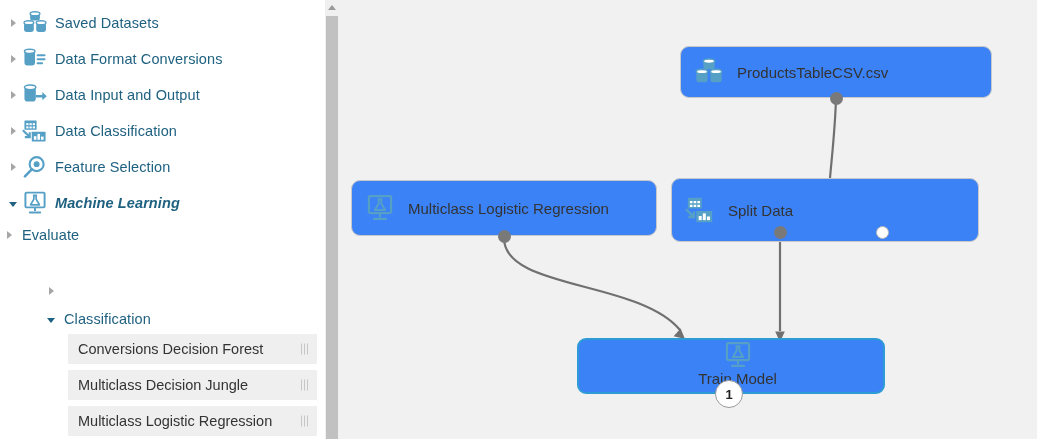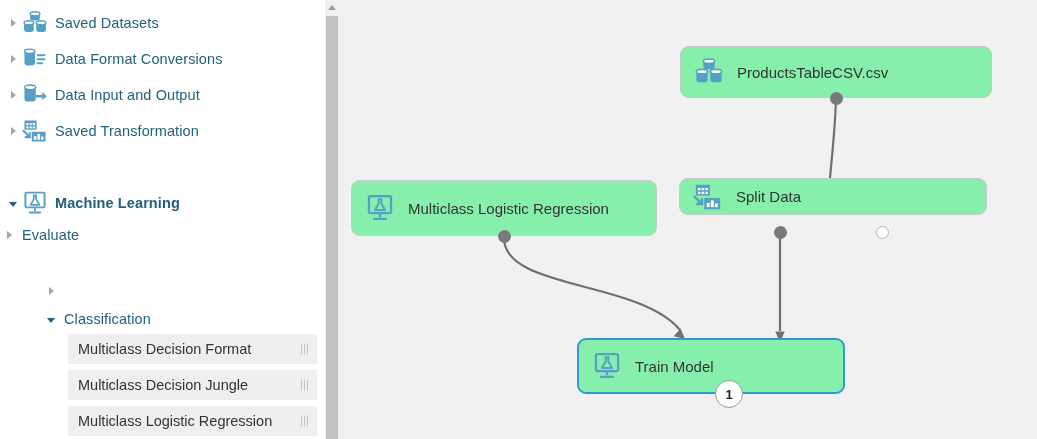--- a/index.html
+++ b/index.html
@@ -32,21 +32,21 @@
   
   #scroll{position:absolute;left:325px;top:0;width:14px;height:439px;background:#f0f0f0;}
   #scroll .arrow-up{position:absolute;left:0;top:0;width:14px;height:15px;display:flex;align-items:center;justify-content:center;}
   #scroll .arrow-up i{width:0;height:0;border-bottom:5px solid #9a9a9a;border-left:4px solid transparent;border-right:4px solid transparent;display:block;}
   #thumb{position:absolute;left:1px;top:16px;width:12px;height:423px;background:#c1c1c1;}
 
   
   #canvas{position:absolute;left:339px;top:0;width:698px;height:439px;background:#f1f1f1;}
   #canvas-edge{position:absolute;left:339px;top:0;width:1px;height:439px;background:#e2e2e2;}
 
-  .module{position:absolute;background:#86efac;border:1px solid #c8c8c8;border-radius:9px;
+  .module{position:absolute;background:#3b82f6;border:1px solid #c8c8c8;border-radius:9px;
           box-sizing:border-box;display:flex;align-items:center;}
   .module.selected{border:2px solid #2e9bd6;}
   .module .micon{width:30px;height:30px;flex:0 0 30px;margin-left:13px;position:relative;}
   .module .mtitle{font-size:15px;color:#333;margin-left:13px;white-space:nowrap;}
 
   .port{position:absolute;width:13px;height:13px;border-radius:50%;box-sizing:border-box;}
   .port.filled{background:#797979;}
   .port.hollow{background:#ffffff;border:1.6px solid #b4b4b4;}
 
   .badge{position:absolute;width:28px;height:28px;border-radius:50%;background:#ffffff;
@@ -133,23 +133,38 @@
               <path d="M2 16 L9.5 23.5 M9.5 23.5 L9.5 18.8 M9.5 23.5 L4.8 23.5" stroke="#56a0c6" stroke-width="2.6" fill="none" stroke-linecap="square"></path>
               <rect x="12" y="17" width="17" height="12" rx="0.6"></rect>
               <g fill="#ffffff">
                 <rect x="14.6" y="22.4" width="3.2" height="4.4"></rect>
                 <rect x="19" y="19.6" width="3.2" height="7.2"></rect>
                 <rect x="23.4" y="22.9" width="3.2" height="3.9"></rect>
               </g>
             </g>
           </svg>
         </span>
-        <span class="lbl">Saved Transformation</span>
-      </div>
-      <div class="tree-row" style="top: 188px; padding-left: 4px;">
+        <span class="lbl">Data Classification</span>
+      </div>
+      <div class="tree-row" style="top: 152px; padding-left: 4px;">
+        <span class="twisty">
+          <i class="tw-closed"></i>
+        </span>
+        <span class="ico">
+          <svg class="i-svg" viewBox="0 0 32 32" xmlns="http://www.w3.org/2000/svg">
+            <g fill="none" stroke="#56a0c6" stroke-width="2.6">
+              <circle cx="18" cy="12.5" r="8.6"></circle>
+              <line x1="12" y1="19" x2="3.6" y2="27.6" stroke-linecap="round" stroke-width="3.2"></line>
+            </g>
+            <circle cx="18" cy="12.5" r="3.6" fill="#56a0c6"></circle>
+          </svg>
+        </span>
+        <span class="lbl">Feature Selection</span>
+      </div>
+      <div class="tree-row" style="top: 188px; padding-left: 4px; font-style: italic;">
         <span class="twisty">
           <i class="tw-open"></i>
         </span>
         <span class="ico">
           <svg class="i-svg" viewBox="0 0 32 32" xmlns="http://www.w3.org/2000/svg">
             <g stroke="#56a0c6" fill="none">
               <rect x="4.2" y="3.2" width="23.6" height="18.2" rx="1.4" stroke-width="2.4"></rect>
               <path d="M16 21.4 v4.4" stroke-width="2.4"></path>
               <path d="M9.6 27.6 h12.8" stroke-width="2.4" stroke-linecap="round"></path>
               <path d="M13.4 6.6 h5.2 M14.6 6.6 v4.6 L10.6 18.2 h10.8 L17.4 11.2 V6.6" stroke-width="2.1" stroke-linejoin="round"></path>
@@ -172,21 +187,21 @@
         <span style="width: 4px;"></span>
       </div>
       <div class="tree-row" style="top: 304px; padding-left: 42px;">
         <span class="twisty">
           <i class="tw-open"></i>
         </span>
         <span style="width: 4px;"></span>
         <span class="lbl">Classification</span>
       </div>
       <div class="leaf" style="top: 334px; left: 68px; width: 249px;">
-        <span class="ltxt">Multiclass Decision Format</span>
+        <span class="ltxt">Conversions Decision Forest</span>
         <span class="grip"></span>
       </div>
       <div class="leaf" style="top: 370px; left: 68px; width: 249px;">
         <span class="ltxt">Multiclass Decision Jungle</span>
         <span class="grip"></span>
       </div>
       <div class="leaf" style="top: 406px; left: 68px; width: 249px;">
         <span class="ltxt">Multiclass Logistic Regression</span>
         <span class="grip"></span>
       </div>
@@ -235,21 +250,21 @@
               <rect x="4.2" y="3.2" width="23.6" height="18.2" rx="1.4" stroke-width="2.4"></rect>
               <path d="M16 21.4 v4.4" stroke-width="2.4"></path>
               <path d="M9.6 27.6 h12.8" stroke-width="2.4" stroke-linecap="round"></path>
               <path d="M13.4 6.6 h5.2 M14.6 6.6 v4.6 L10.6 18.2 h10.8 L17.4 11.2 V6.6" stroke-width="2.1" stroke-linejoin="round"></path>
             </g>
           </svg>
         </span>
         <span class="mtitle">Multiclass Logistic Regression</span>
       </div>
       <div class="port filled" style="left: 158.5px; top: 229.5px;"></div>
-      <div class="module" style="left: 340px; top: 178px; width: 308px; height: 37px;">
+      <div class="module" style="left: 332px; top: 178px; width: 308px; height: 64px;">
         <span class="micon">
           <svg class="i-svg" viewBox="0 0 32 32" xmlns="http://www.w3.org/2000/svg">
             <g fill="#56a0c6">
               <rect x="3" y="3" width="15" height="11.5" rx="0.6"></rect>
               <g fill="#ffffff">
                 <rect x="5.2" y="6.4" width="2.8" height="2.4"></rect>
                 <rect x="9.2" y="6.4" width="2.8" height="2.4"></rect>
                 <rect x="13.2" y="6.4" width="2.8" height="2.4"></rect>
                 <rect x="5.2" y="10.4" width="2.8" height="2.4"></rect>
                 <rect x="9.2" y="10.4" width="2.8" height="2.4"></rect>
@@ -262,21 +277,21 @@
                 <rect x="19" y="19.6" width="3.2" height="7.2"></rect>
                 <rect x="23.4" y="22.9" width="3.2" height="3.9"></rect>
               </g>
             </g>
           </svg>
         </span>
         <span class="mtitle">Split Data</span>
       </div>
       <div class="port filled" style="left: 434.5px; top: 225.5px;"></div>
       <div class="port hollow" style="left: 536.5px; top: 225.5px;"></div>
-      <div class="module selected" style="left: 238px; top: 338px; width: 268px; height: 56px;">
+      <div class="module selected" style="left: 238px; top: 338px; width: 308px; height: 56px; flex-direction: column;">
         <span class="micon">
           <svg class="i-svg" viewBox="0 0 32 32" xmlns="http://www.w3.org/2000/svg">
             <g stroke="#56a0c6" fill="none">
               <rect x="4.2" y="3.2" width="23.6" height="18.2" rx="1.4" stroke-width="2.4"></rect>
               <path d="M16 21.4 v4.4" stroke-width="2.4"></path>
               <path d="M9.6 27.6 h12.8" stroke-width="2.4" stroke-linecap="round"></path>
               <path d="M13.4 6.6 h5.2 M14.6 6.6 v4.6 L10.6 18.2 h10.8 L17.4 11.2 V6.6" stroke-width="2.1" stroke-linejoin="round"></path>
             </g>
           </svg>
         </span>

